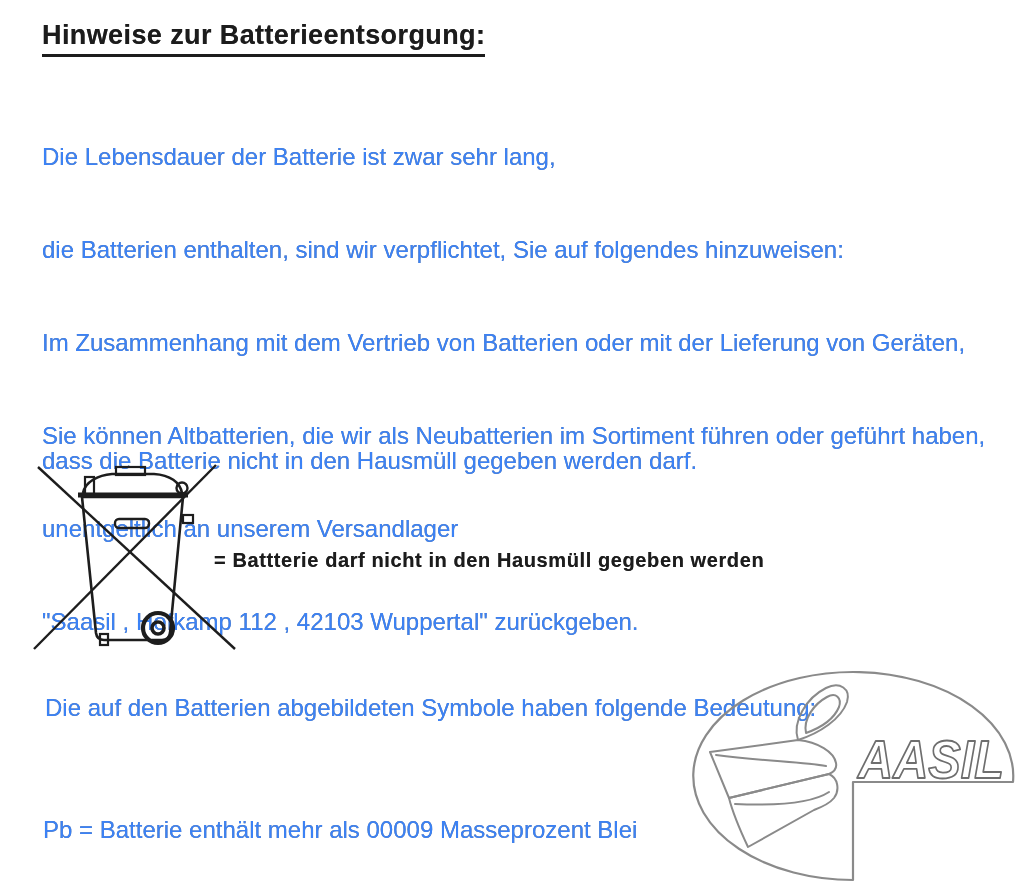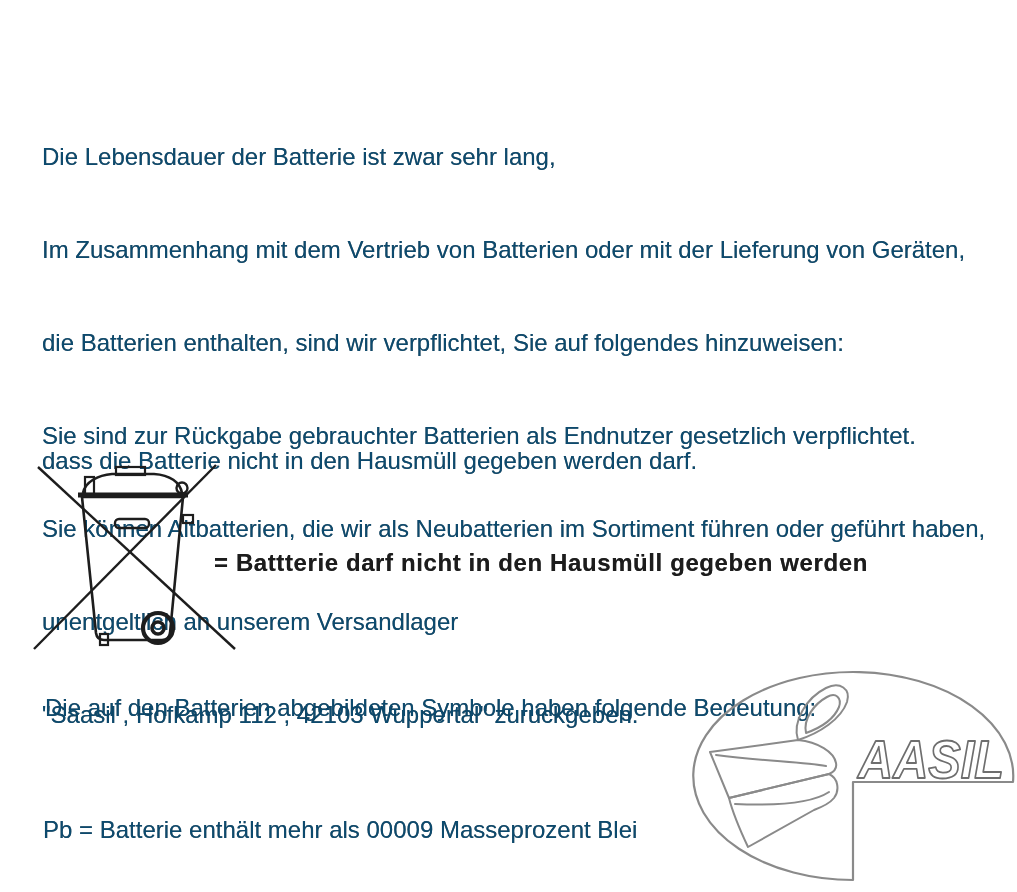--- a/index.html
+++ b/index.html
@@ -8,21 +8,21 @@
     position: relative;
     width: 1017px;
     height: 892px;
     background: #ffffff;
     font-family: "Liberation Sans", "DejaVu Sans", sans-serif;
     color: #1c1c1c;
     overflow: hidden;
   }
   .doc-text {
     font-size: 24px;
-    color: #0c4a6e;
+    color: #3b82f6;
     text-shadow: 0 0 0.4px rgba(25,25,25,0.6);
     white-space: pre-wrap;
   }
   .title {
     position: absolute;
     left: 42px; top: 20px;
     font-size: 27px;
     font-weight: bold;
     letter-spacing: 0.4px;
     display: inline-block;
@@ -31,48 +31,48 @@
     text-shadow: 0 0 0.5px rgba(25,25,25,0.7);
   }
   .para { position: absolute; left: 42px; }
   .para-lifespan  { top: 84px;  line-height: 29px; }
   .para-obligation{ top: 172px; line-height: 31px; }
   .para-symbol    { top: 388px; line-height: 29px; }
   .bin-art { position: absolute; left: 28px; top: 458px; }
   .bin-caption {
     position: absolute;
     left: 214px; top: 549px;
-    font-size: 24px;
+    font-size: 20px;
     font-weight: bold;
     letter-spacing: 0.6px;
     text-shadow: 0 0 0.5px rgba(25,25,25,0.7);
   }
   .symbols-intro { position: absolute; left: 45px; top: 693px; line-height: 29px; }
   .symbol-list { position: absolute; left: 43px; top: 752px; line-height: 31px; }
   .logo-watermark {
     position: absolute;
     left: 688px; top: 662px;
     pointer-events: none;
     z-index: 5;
   }
 </style>
 </head>
 <body>
 
 <div class="page">
 
+  <div class="title">Hinweise zur Batterieentsorgung:</div>
 
   <div class="para para-lifespan doc-text">
     <div>Die Lebensdauer der Batterie ist zwar sehr lang,</div>
   </div>
 
   <div class="para para-obligation doc-text">
+    <div>die Batterien enthalten, sind wir verpflichtet, Sie auf folgendes hinzuweisen:</div>
     <div>Im Zusammenhang mit dem Vertrieb von Batterien oder mit der Lieferung von Geräten,</div>
-    <div>die Batterien enthalten, sind wir verpflichtet, Sie auf folgendes hinzuweisen:</div>
-    <div>Sie sind zur Rückgabe gebrauchter Batterien als Endnutzer gesetzlich verpflichtet.</div>
     <div>Sie können Altbatterien, die wir als Neubatterien im Sortiment führen oder geführt haben,</div>
     <div>unentgeltlich an unserem Versandlager</div>
     <div>"Saasil , Hofkamp 112 , 42103 Wuppertal" zurückgeben.</div>
   </div>
 
   <div class="para para-symbol doc-text">
     <div>dass die Batterie nicht in den Hausmüll gegeben werden darf.</div>
   </div>
 
   <div class="bin-art">

